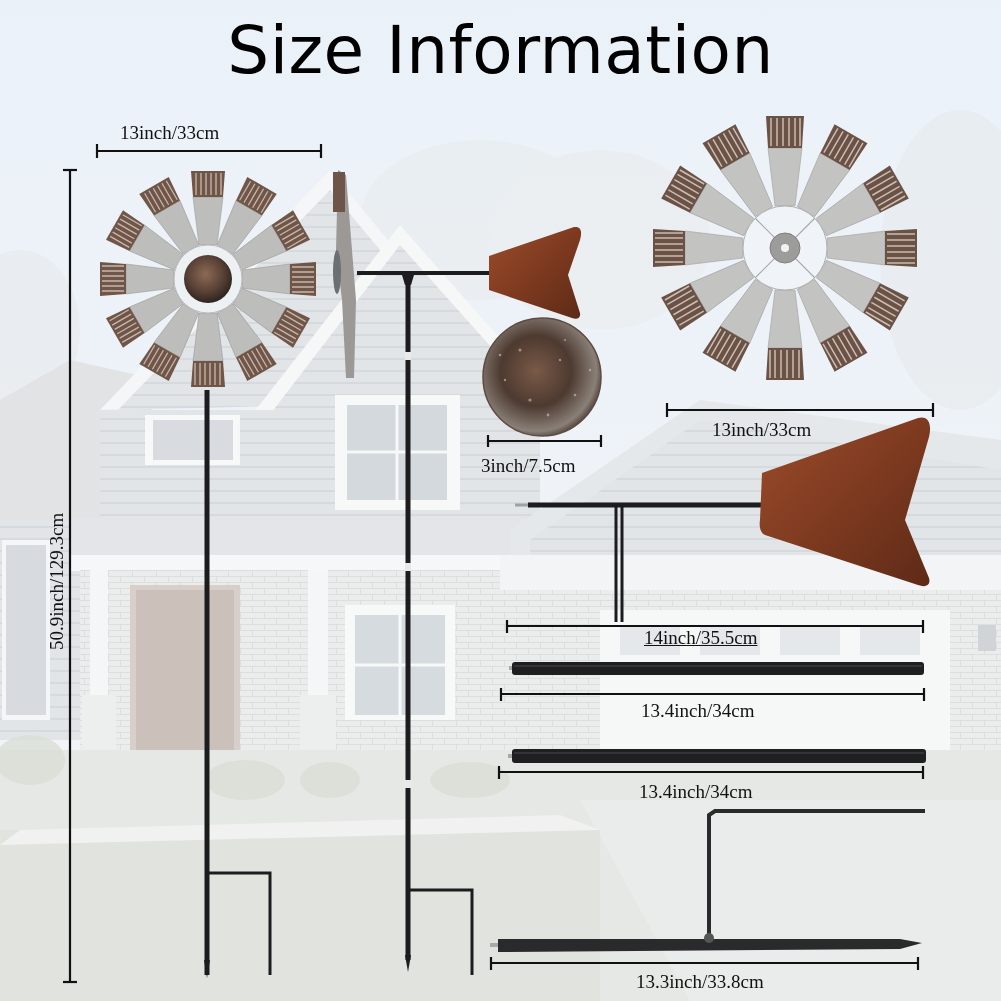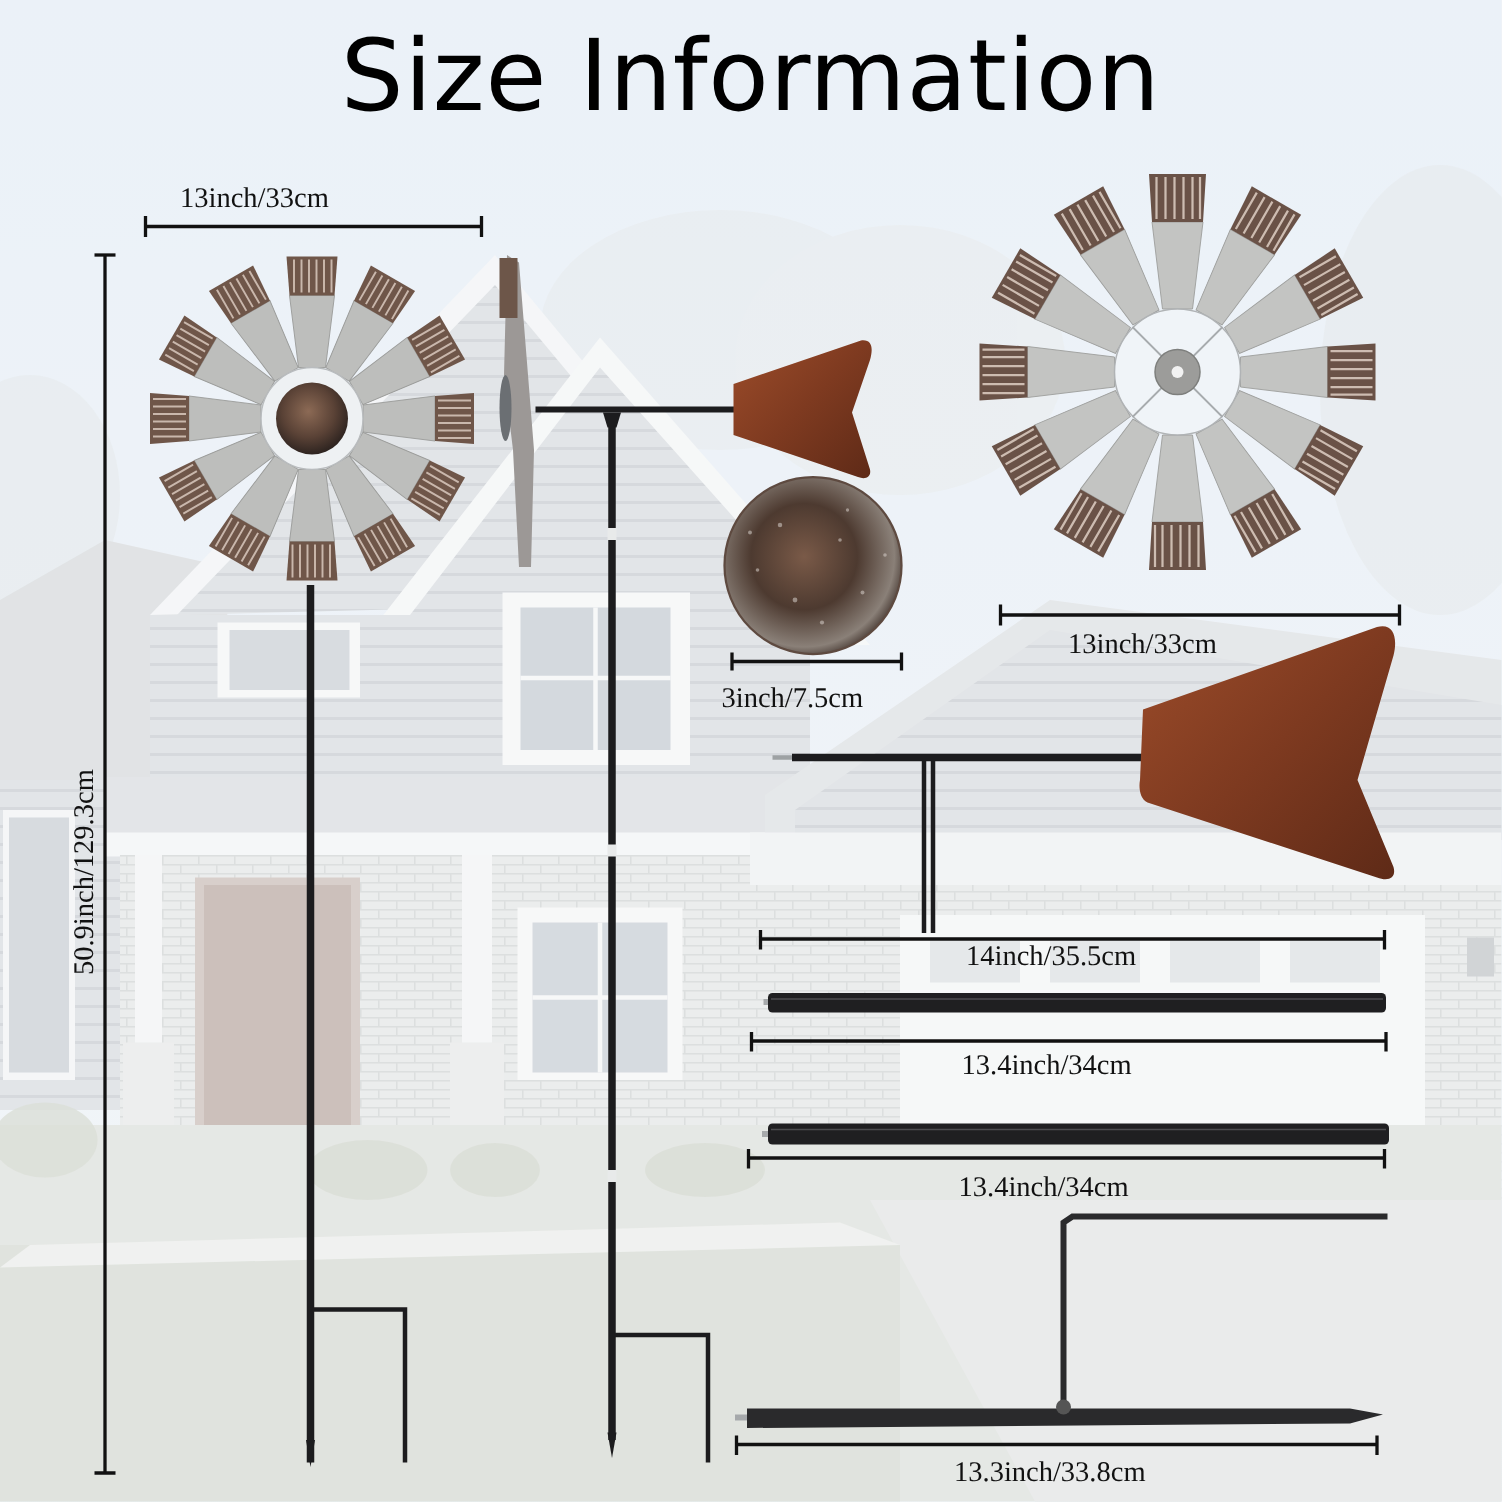--- a/index.html
+++ b/index.html
@@ -328,18 +328,18 @@
         <line x1="918" y1="957" x2="918" y2="970"></line>
     </g>
   </svg>
 
   <div class="title">Size Information</div>
 
   <div class="dim-label" style="left:120px;top:123px;">13inch/33cm</div>
   <div class="dim-label v" style="left:47px;top:650px;">50.9inch/129.3cm</div>
   <div class="dim-label" style="left:465px;top:456px;margin-left:16px;">3inch/7.5cm</div>
   <div class="dim-label" style="left:712px;top:420px;">13inch/33cm</div>
-  <div class="dim-label" style="left:644px;top:628px;">14inch/35.5cm</div>
+  <div class="dim-label" style="left:644px;top:628px;text-decoration:underline;">14inch/35.5cm</div>
   <div class="dim-label" style="left:641px;top:701px;">13.4inch/34cm</div>
   <div class="dim-label" style="left:639px;top:782px;">13.4inch/34cm</div>
   <div class="dim-label" style="left:636px;top:972px;">13.3inch/33.8cm</div>
 
 </div>
 
 </body></html>

